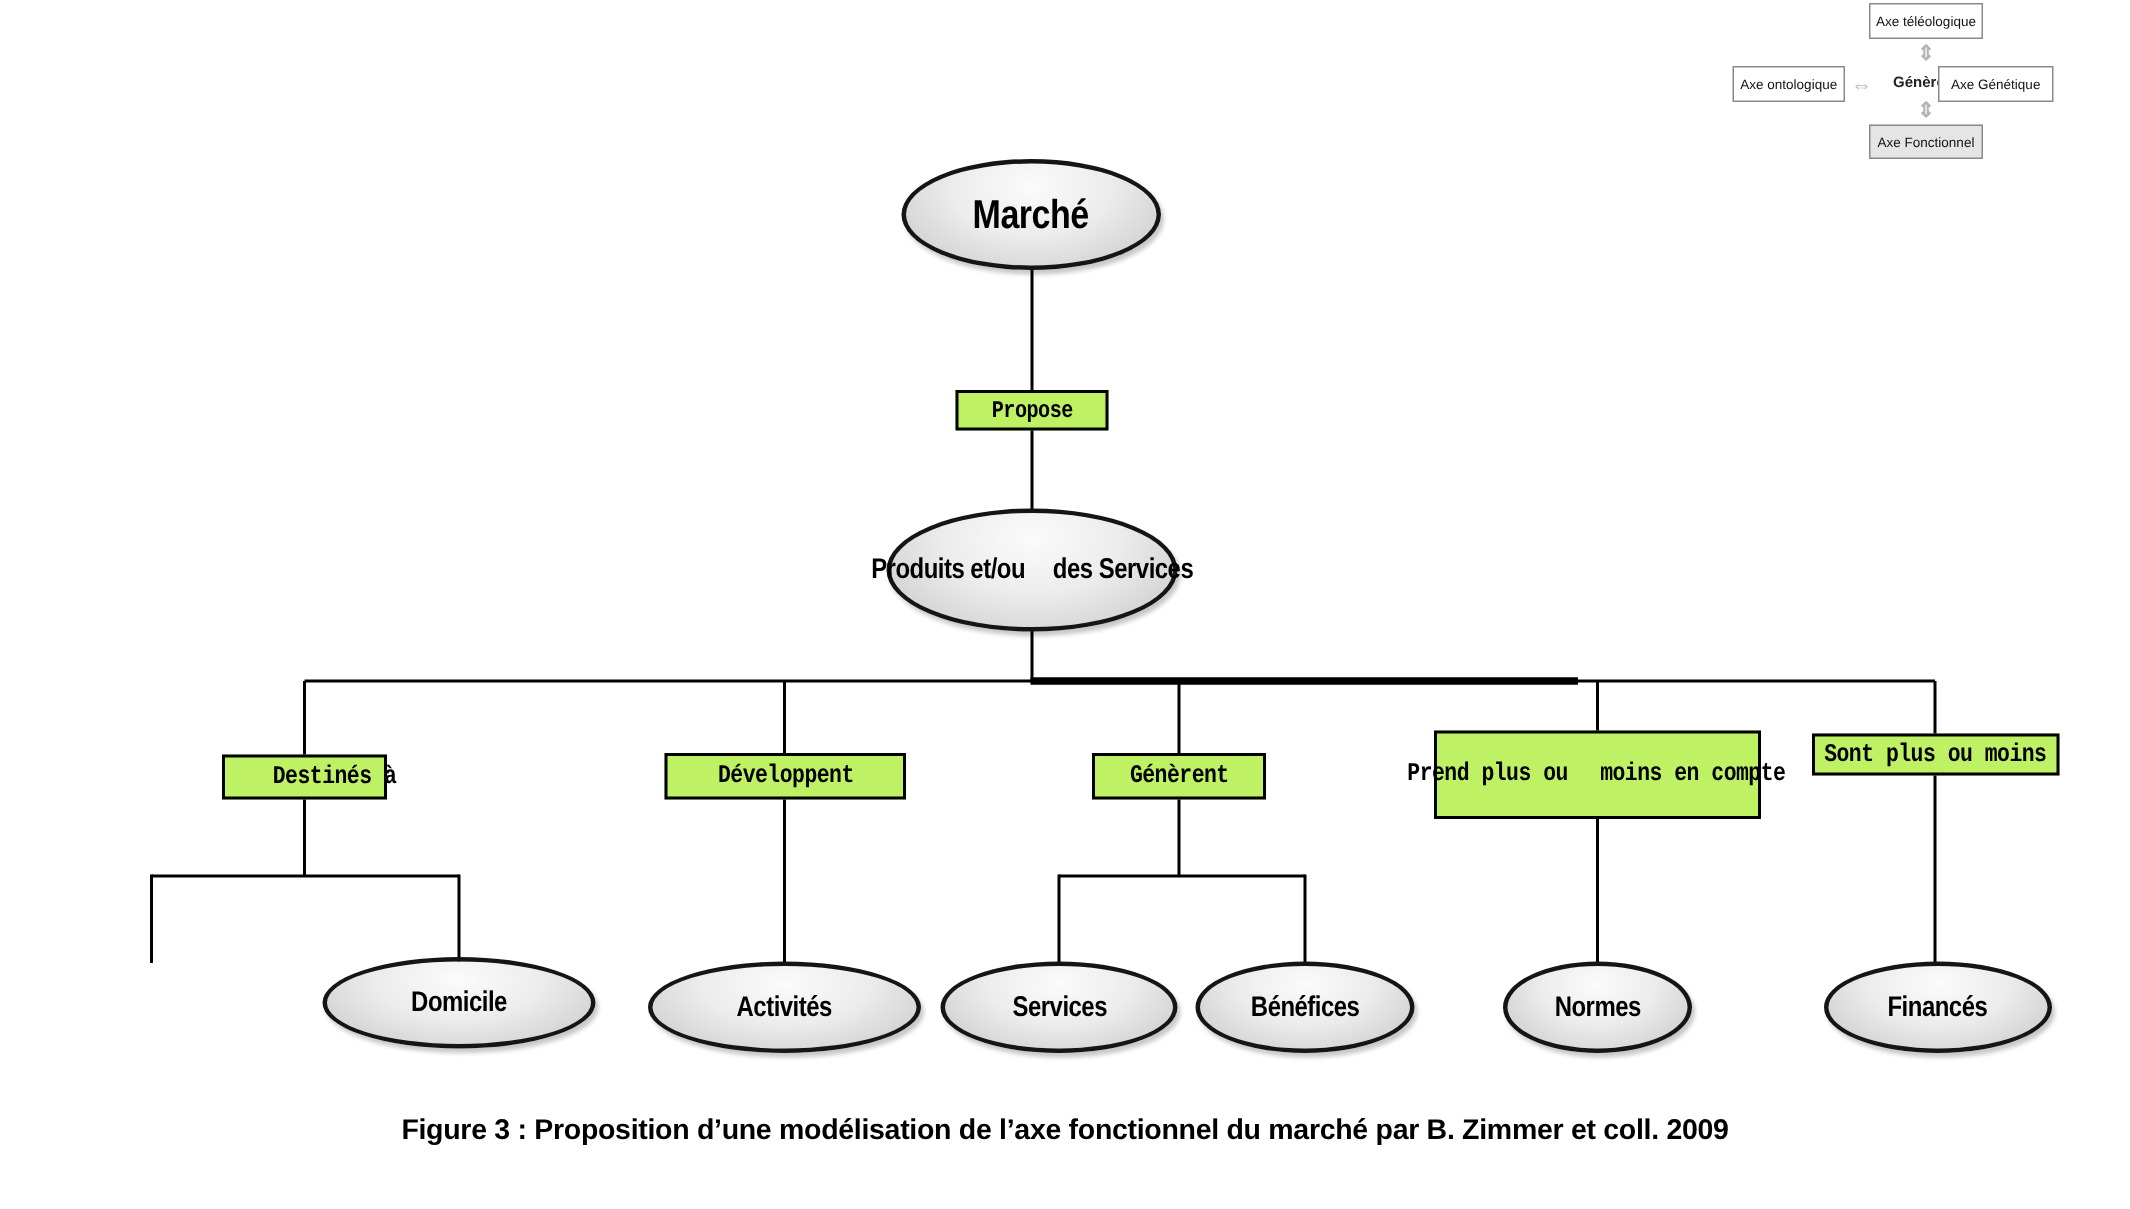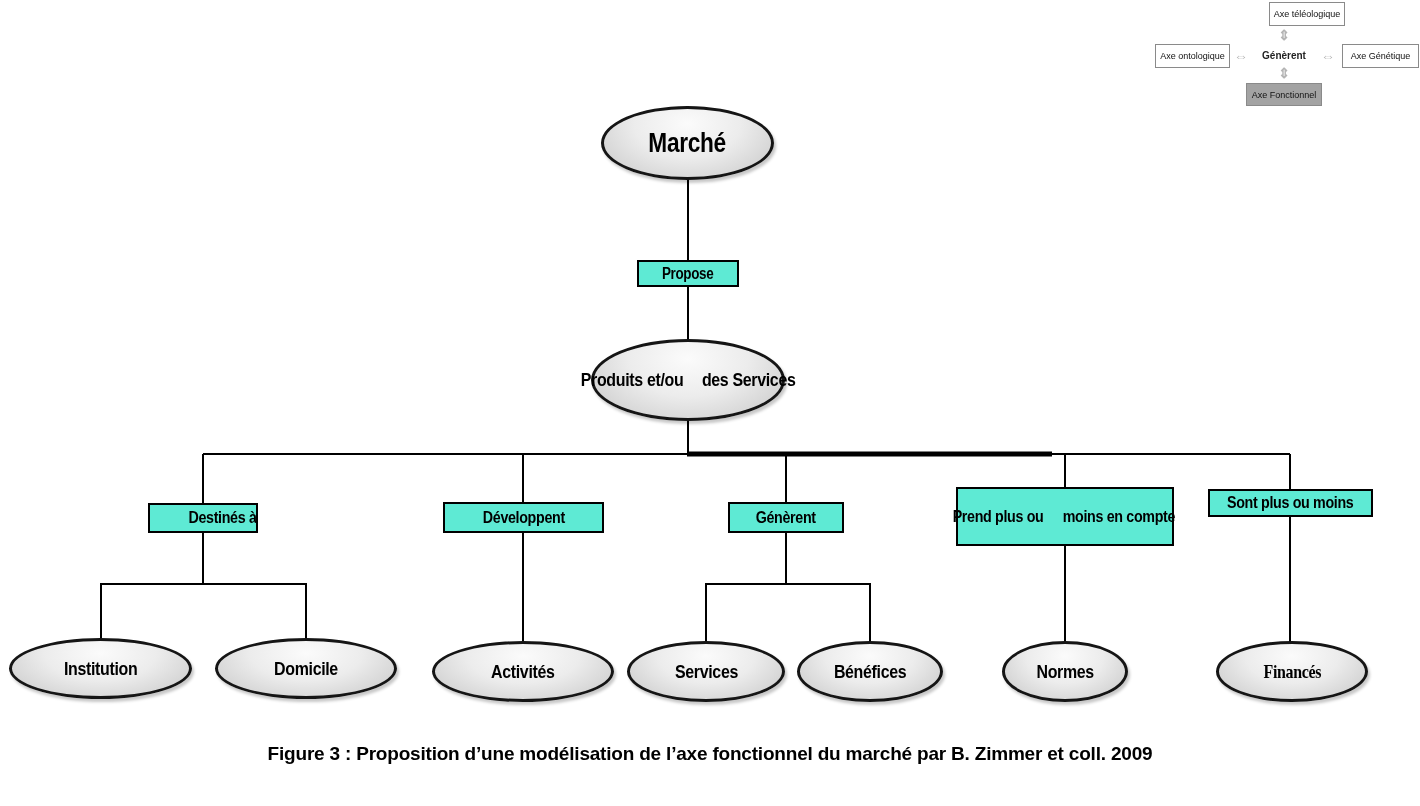--- a/index.html
+++ b/index.html
@@ -29,21 +29,22 @@
   }
   .ellipse {
     border: 3px solid #151515;
     border-radius: 50%;
     background: radial-gradient(ellipse at 50% 22%, #fbfbfb 0%, #ececec 45%, #c7c7c7 100%);
     box-shadow: 2px 3px 3px rgba(0,0,0,0.22);
     align-items: center;
   }
   .rect {
     border: 2px solid #000;
-    background: #5eead4;
+    background: #bef264;
+    font-family: Liberation Mono, monospace;
   }
   .nl {
     display: inline-block;
     font-weight: bold;
     white-space: nowrap;
     letter-spacing: -0.4px;
     transform: scaleX(0.84);
     transform-origin: center;
   }
   .stack {
@@ -63,21 +64,21 @@
     border: 1px solid #8a8a8a;
     background: #ffffff;
     display: flex;
     align-items: center;
     justify-content: center;
     text-align: center;
     font-size: 9px;
     color: #111;
     z-index: 2;
   }
-  .ibox-highlight { background: #a3a3a3; }
+  .ibox-highlight { background: #e5e5e5; }
   .iarrow {
     position: absolute;
     color: #b4b4b4;
     font-size: 14px;
     font-weight: bold;
     text-align: center;
     line-height: 18px;
     z-index: 2;
   }
   .ilabel {
@@ -128,31 +129,31 @@
       <line x1="706" y1="583" x2="706" y2="645"></line>
       <line x1="870" y1="583" x2="870" y2="645"></line>
       <line x1="1065" y1="545" x2="1065" y2="645"></line>
       <line x1="1290" y1="516" x2="1290" y2="645"></line>
     </g>
     <g stroke="#000000" stroke-width="5">
       <line x1="687" y1="454" x2="1052" y2="454"></line>
     </g>
   </svg>
 
-  <div class="ibox" style="left:1246px; top:2px; width:76px; height:24px;margin-left:23px;">
+  <div class="ibox" style="left:1246px; top:2px; width:76px; height:24px;">
     <span>Axe téléologique</span>
   </div>
   <div class="iarrow" style="left:1272px; top:26px; width:24px; height:18px;">⇕</div>
   <div class="ibox" style="left:1155px; top:44px; width:75px; height:24px;">
     <span>Axe ontologique</span>
   </div>
   <div class="iarrow" style="left:1231px; top:47px; width:20px; height:18px;">⇔</div>
   <div class="ilabel" style="left:1252px; top:47px; width:64px; height:18px;">Génèrent</div>
   <div class="iarrow" style="left:1318px; top:47px; width:20px; height:18px;">⇔</div>
-  <div class="ibox" style="left:1342px; top:44px; width:77px; height:24px;">
+  <div class="ibox" style="left:1292px; top:44px; width:77px; height:24px;">
     <span>Axe Génétique</span>
   </div>
   <div class="iarrow" style="left:1272px; top:64px; width:24px; height:18px;">⇕</div>
   <div class="ibox ibox-highlight" style="left:1246px; top:83px; width:76px; height:23px;">
     <span>Axe Fonctionnel</span>
   </div>
 
   <div class="node ellipse" style="left:601px; top:106px; width:173px; height:74px;">
     <span class="nl fs27">Marché</span>
   </div>
@@ -180,37 +181,34 @@
   <div class="node rect" style="left:1208px; top:489px; width:165px; height:28px;">
     <span class="nl fs17">Sont plus ou moins</span>
   </div>
   <div class="node rect" style="left:956px; top:487px; width:218px; height:59px;">
     <div class="stack">
       <span class="nl fs17">Prend plus ou</span>
       <span class="nl fs17">moins en compte</span>
     </div>
   </div>
 
-  <div class="node ellipse" style="left:9px; top:638px; width:183px; height:61px;">
-    <span class="nl fs19">Institution</span>
-  </div>
   <div class="node ellipse" style="left:215px; top:638px; width:182px; height:61px;">
     <span class="nl fs19">Domicile</span>
   </div>
   <div class="node ellipse" style="left:627px; top:641px; width:158px; height:61px;">
     <span class="nl fs19">Services</span>
   </div>
   <div class="node ellipse" style="left:432px; top:641px; width:182px; height:61px;">
     <span class="nl fs19">Activités</span>
   </div>
   <div class="node ellipse" style="left:797px; top:641px; width:146px; height:61px;">
     <span class="nl fs19">Bénéfices</span>
   </div>
   <div class="node ellipse" style="left:1002px; top:641px; width:126px; height:61px;">
     <span class="nl fs19">Normes</span>
   </div>
-  <div class="node ellipse" style="left:1216px; top:641px; width:152px; height:61px;font-family:Liberation Serif, serif;">
+  <div class="node ellipse" style="left:1216px; top:641px; width:152px; height:61px;">
     <span class="nl fs19">Financés</span>
   </div>
 
   <div class="caption">Figure 3 : Proposition d’une modélisation de l’axe fonctionnel du marché par B. Zimmer et coll. 2009</div>
 
 </div>
 
 </body></html>

